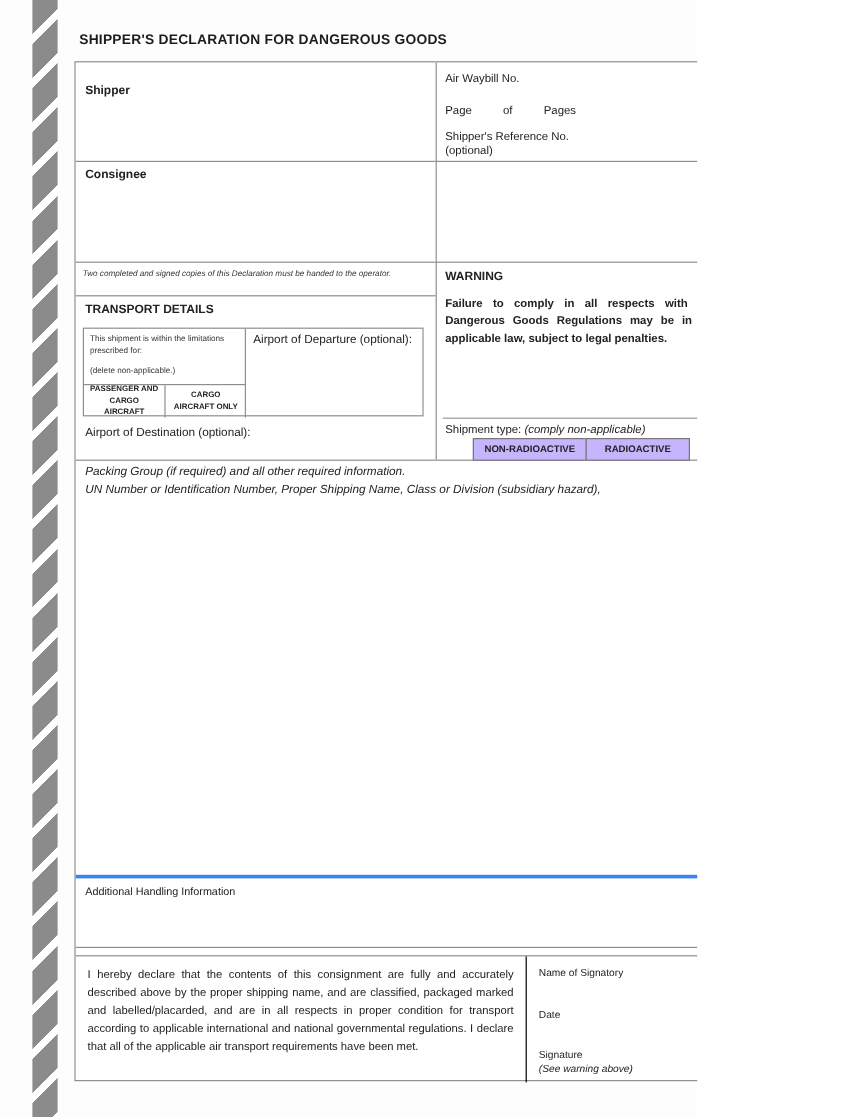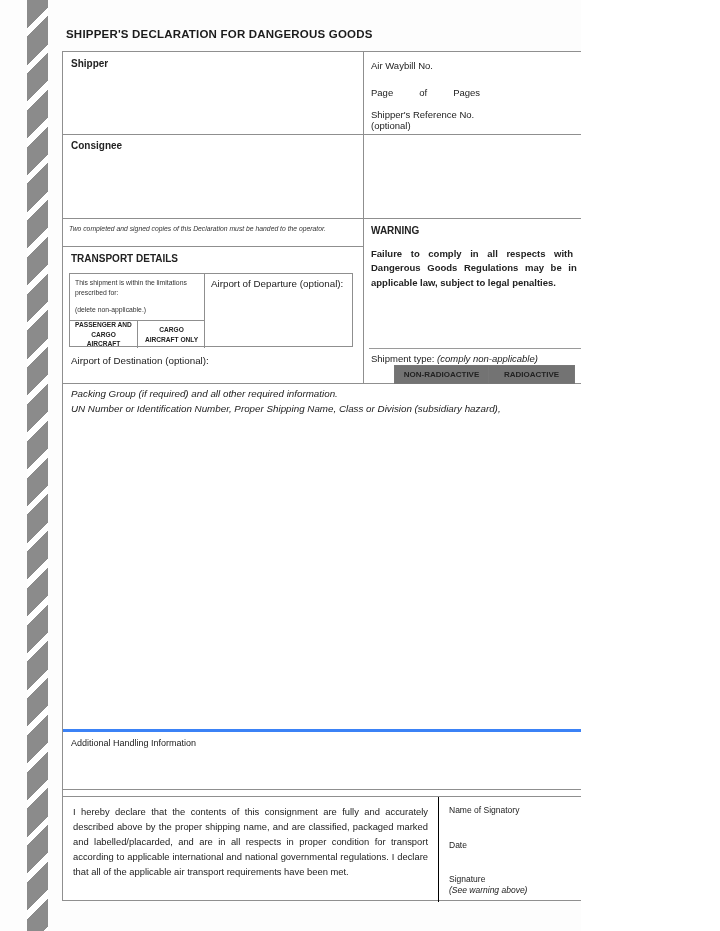--- a/index.html
+++ b/index.html
@@ -35,21 +35,21 @@
   
   .tbox { position:absolute; left:6px; top:221px; width:284px; height:74px; border:1px solid #8f8f8f; }
   .tbox-left { position:absolute; left:0; top:0; width:135px; height:74px; border-right:1px solid #8f8f8f; }
   .aircraft-row { position:absolute; left:0; bottom:0; width:135px; height:28px; border-top:1px solid #8f8f8f; display:flex; }
   .aircraft-cell { flex:1; display:flex; align-items:center; justify-content:center; text-align:center; font-size:6.6px; font-weight:bold; line-height:1.5; padding:1px 4px; }
   .aircraft-cell + .aircraft-cell { border-left:1px solid #8f8f8f; }
 
   .warn-text { font-size:9.5px; font-weight:bold; text-align:justify; line-height:1.5; }
 
   .shiptype-row { position:absolute; left:331px; top:313px; display:flex; }
-  .shiptype-cell { border:1px solid #777; font-size:8px; font-weight:bold; text-align:center; padding:4px 0; background:#737373; }
+  .shiptype-cell { border:1px solid #777; font-size:8px; font-weight:bold; text-align:center; padding:4px 0; background:#c4b5fd; }
   .shiptype-cell.c1 { width:95px; }
   .shiptype-cell.c2 { width:87px; margin-left:-1px; }
 
   .decl-text { font-size:9.4px; line-height:1.6; text-align:justify; color:#222; }
 
   .fill { background:transparent; }
 </style>
 </head>
 <body>
 
@@ -78,21 +78,21 @@
   </div>
 
   <div class="form">
 
     <div class="vline" style="left:300px; top:0; height:331px;"></div>
     <div class="hline" style="left:0; top:82px;  width:596px;"></div>
     <div class="hline" style="left:0; top:166px; width:596px;"></div>
     <div class="hline" style="left:0; top:194px; width:300px;"></div>
     <div class="hline" style="left:0; top:331px; width:596px;"></div>
 
-    <div class="abs fill" style="left:0; top:0; width:300px; height:82px;">
+    <div class="abs fill" style="left:0; top:12px; width:300px; height:82px;">
       <div class="lbl bold cellpad">Shipper</div>
     </div>
 
     <div class="abs fill" style="left:300px; top:0; width:296px; height:82px;">
       <div class="lbl" style="position:absolute; left:8px; top:8px; font-size:9.5px;">Air Waybill No.</div>
       <div style="position:absolute; left:8px; top:35px; display:flex; gap:26px; font-size:9.5px;">
         <span>Page</span>
         <span>of</span>
         <span>Pages</span>
       </div>

